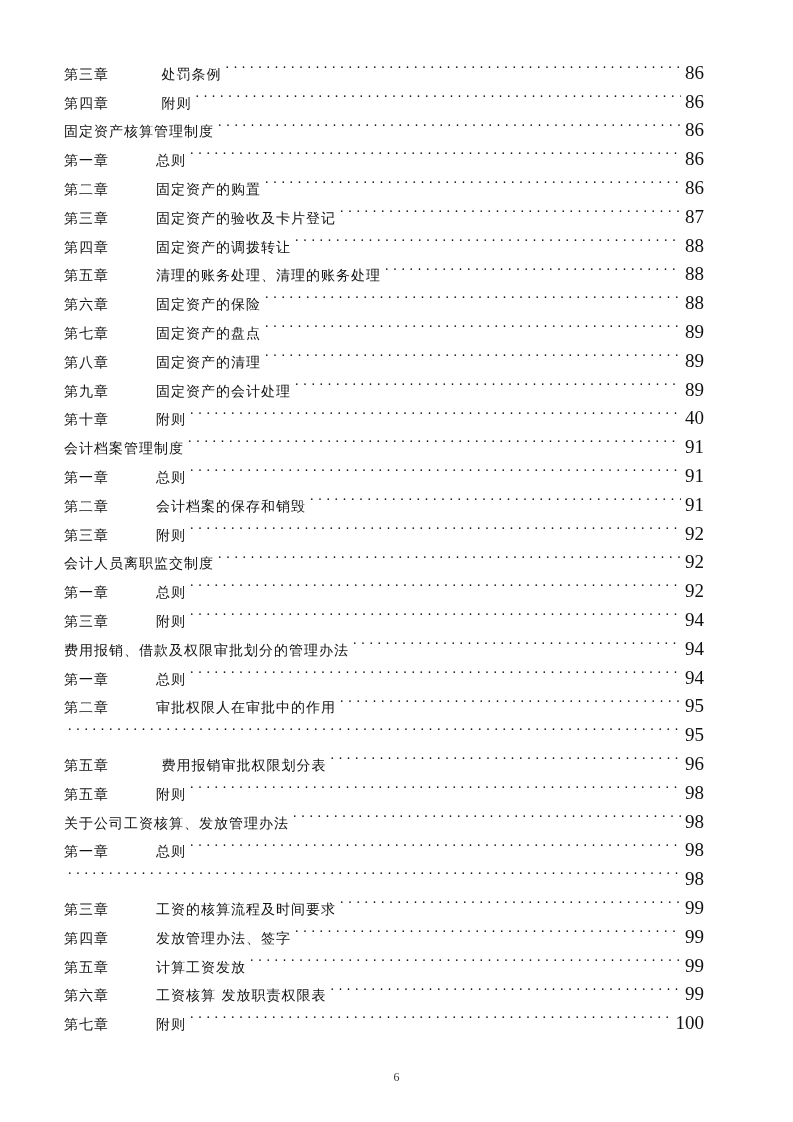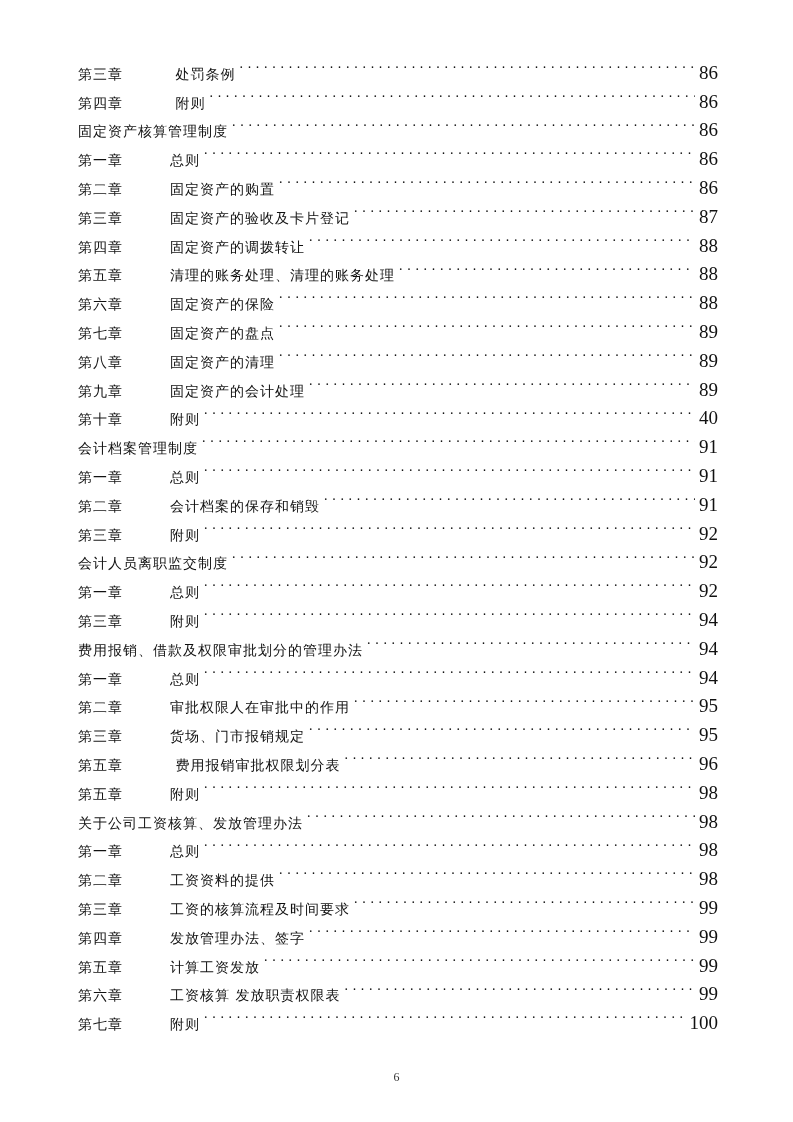--- a/index.html
+++ b/index.html
@@ -1,18 +1,18 @@
 <!DOCTYPE html>
 <html><head>
   <meta charset="utf-8">
   <style>
     html, body { margin: 0; padding: 0; background: #ffffff; }
     body { width: 793px; height: 1122px; position: relative; overflow: hidden;
            font-family: "DejaVu Sans", "Liberation Sans", sans-serif; color: #111; }
-    .toc { position: absolute; left: 78px; top: 50px; width: 640px; }
+    .toc { position: absolute; left: 64px; top: 50px; width: 640px; }
     .row { display: flex; align-items: baseline; height: 28.8px; line-height: 28.8px;
            font-size: 14px; white-space: nowrap; }
     .title { flex: 0 0 auto; letter-spacing: 1px; }
     .chap { display: inline-block; width: 92px; }
     .leader { flex: 1 1 auto; overflow: hidden; margin: 0 4px; position: relative; height: 28.8px; }
     .leader::before {
       content: ". . . . . . . . . . . . . . . . . . . . . . . . . . . . . . . . . . . . . . . . . . . . . . . . . . . . . . . . . . . . . . . . . . . . . . . . . . . . . . . . . . . . . . . . . . . . . . . . . . . . . . . . . . . .";
       position: absolute; left: 0; top: 0; font-family: "Liberation Serif", serif; font-size: 14px;
       letter-spacing: 0.6px; white-space: nowrap; }
     .page { flex: 0 0 auto; font-family: "Liberation Serif", serif; font-size: 19px; text-align: right; }
@@ -132,21 +132,20 @@
       <span class="title"><span class="chap">第一章</span><span style="white-space: pre;">总则</span></span>
       <span class="leader"></span>
       <span class="page">94</span>
     </div>
     <div class="row">
       <span class="title"><span class="chap">第二章</span><span style="white-space: pre;">审批权限人在审批中的作用</span></span>
       <span class="leader"></span>
       <span class="page">95</span>
     </div>
     <div class="row">
-      <span class="title"><span class="chap">第三章</span><span style="white-space: pre;">货场、门市报销规定</span></span>
       <span class="leader"></span>
       <span class="page">95</span>
     </div>
     <div class="row">
       <span class="title"><span class="chap">第五章</span><span style="white-space: pre;"> 费用报销审批权限划分表</span></span>
       <span class="leader"></span>
       <span class="page">96</span>
     </div>
     <div class="row">
       <span class="title"><span class="chap">第五章</span><span style="white-space: pre;">附则</span></span>
@@ -157,21 +156,20 @@
       <span class="title"><span style="white-space: pre;">关于公司工资核算、发放管理办法</span></span>
       <span class="leader"></span>
       <span class="page">98</span>
     </div>
     <div class="row">
       <span class="title"><span class="chap">第一章</span><span style="white-space: pre;">总则</span></span>
       <span class="leader"></span>
       <span class="page">98</span>
     </div>
     <div class="row">
-      <span class="title"><span class="chap">第二章</span><span style="white-space: pre;">工资资料的提供</span></span>
       <span class="leader"></span>
       <span class="page">98</span>
     </div>
     <div class="row">
       <span class="title"><span class="chap">第三章</span><span style="white-space: pre;">工资的核算流程及时间要求</span></span>
       <span class="leader"></span>
       <span class="page">99</span>
     </div>
     <div class="row">
       <span class="title"><span class="chap">第四章</span><span style="white-space: pre;">发放管理办法、签字</span></span>

